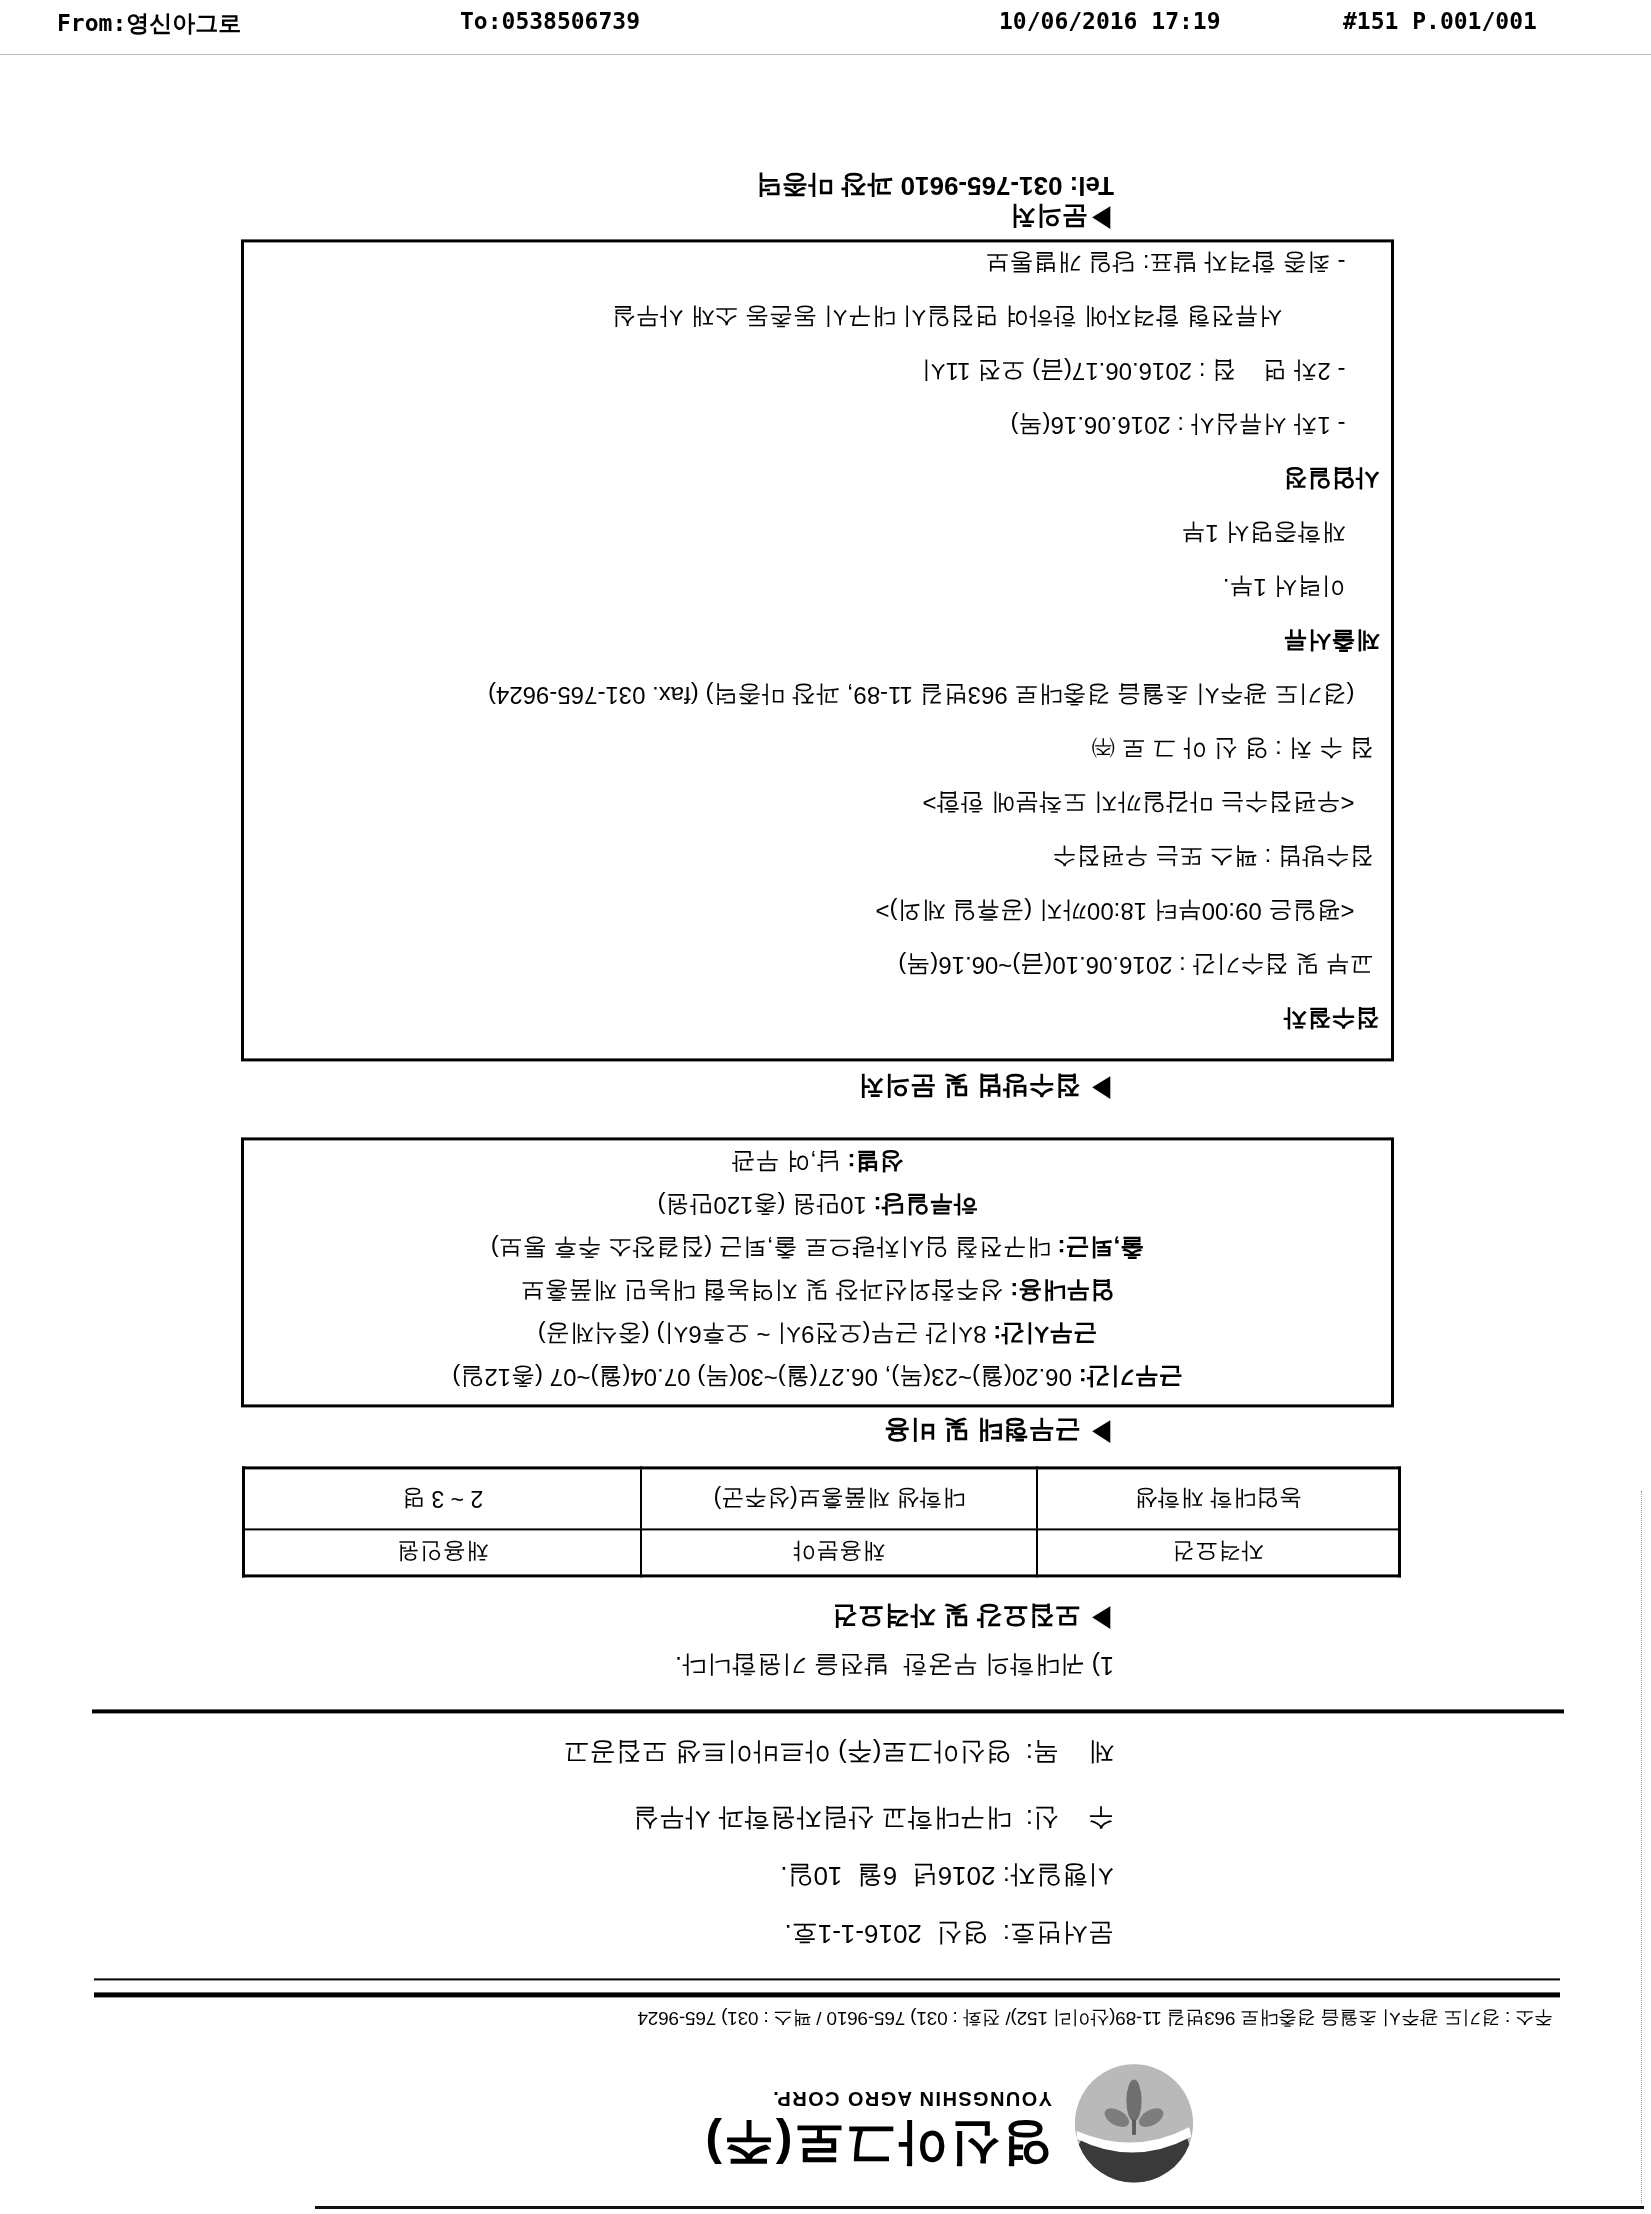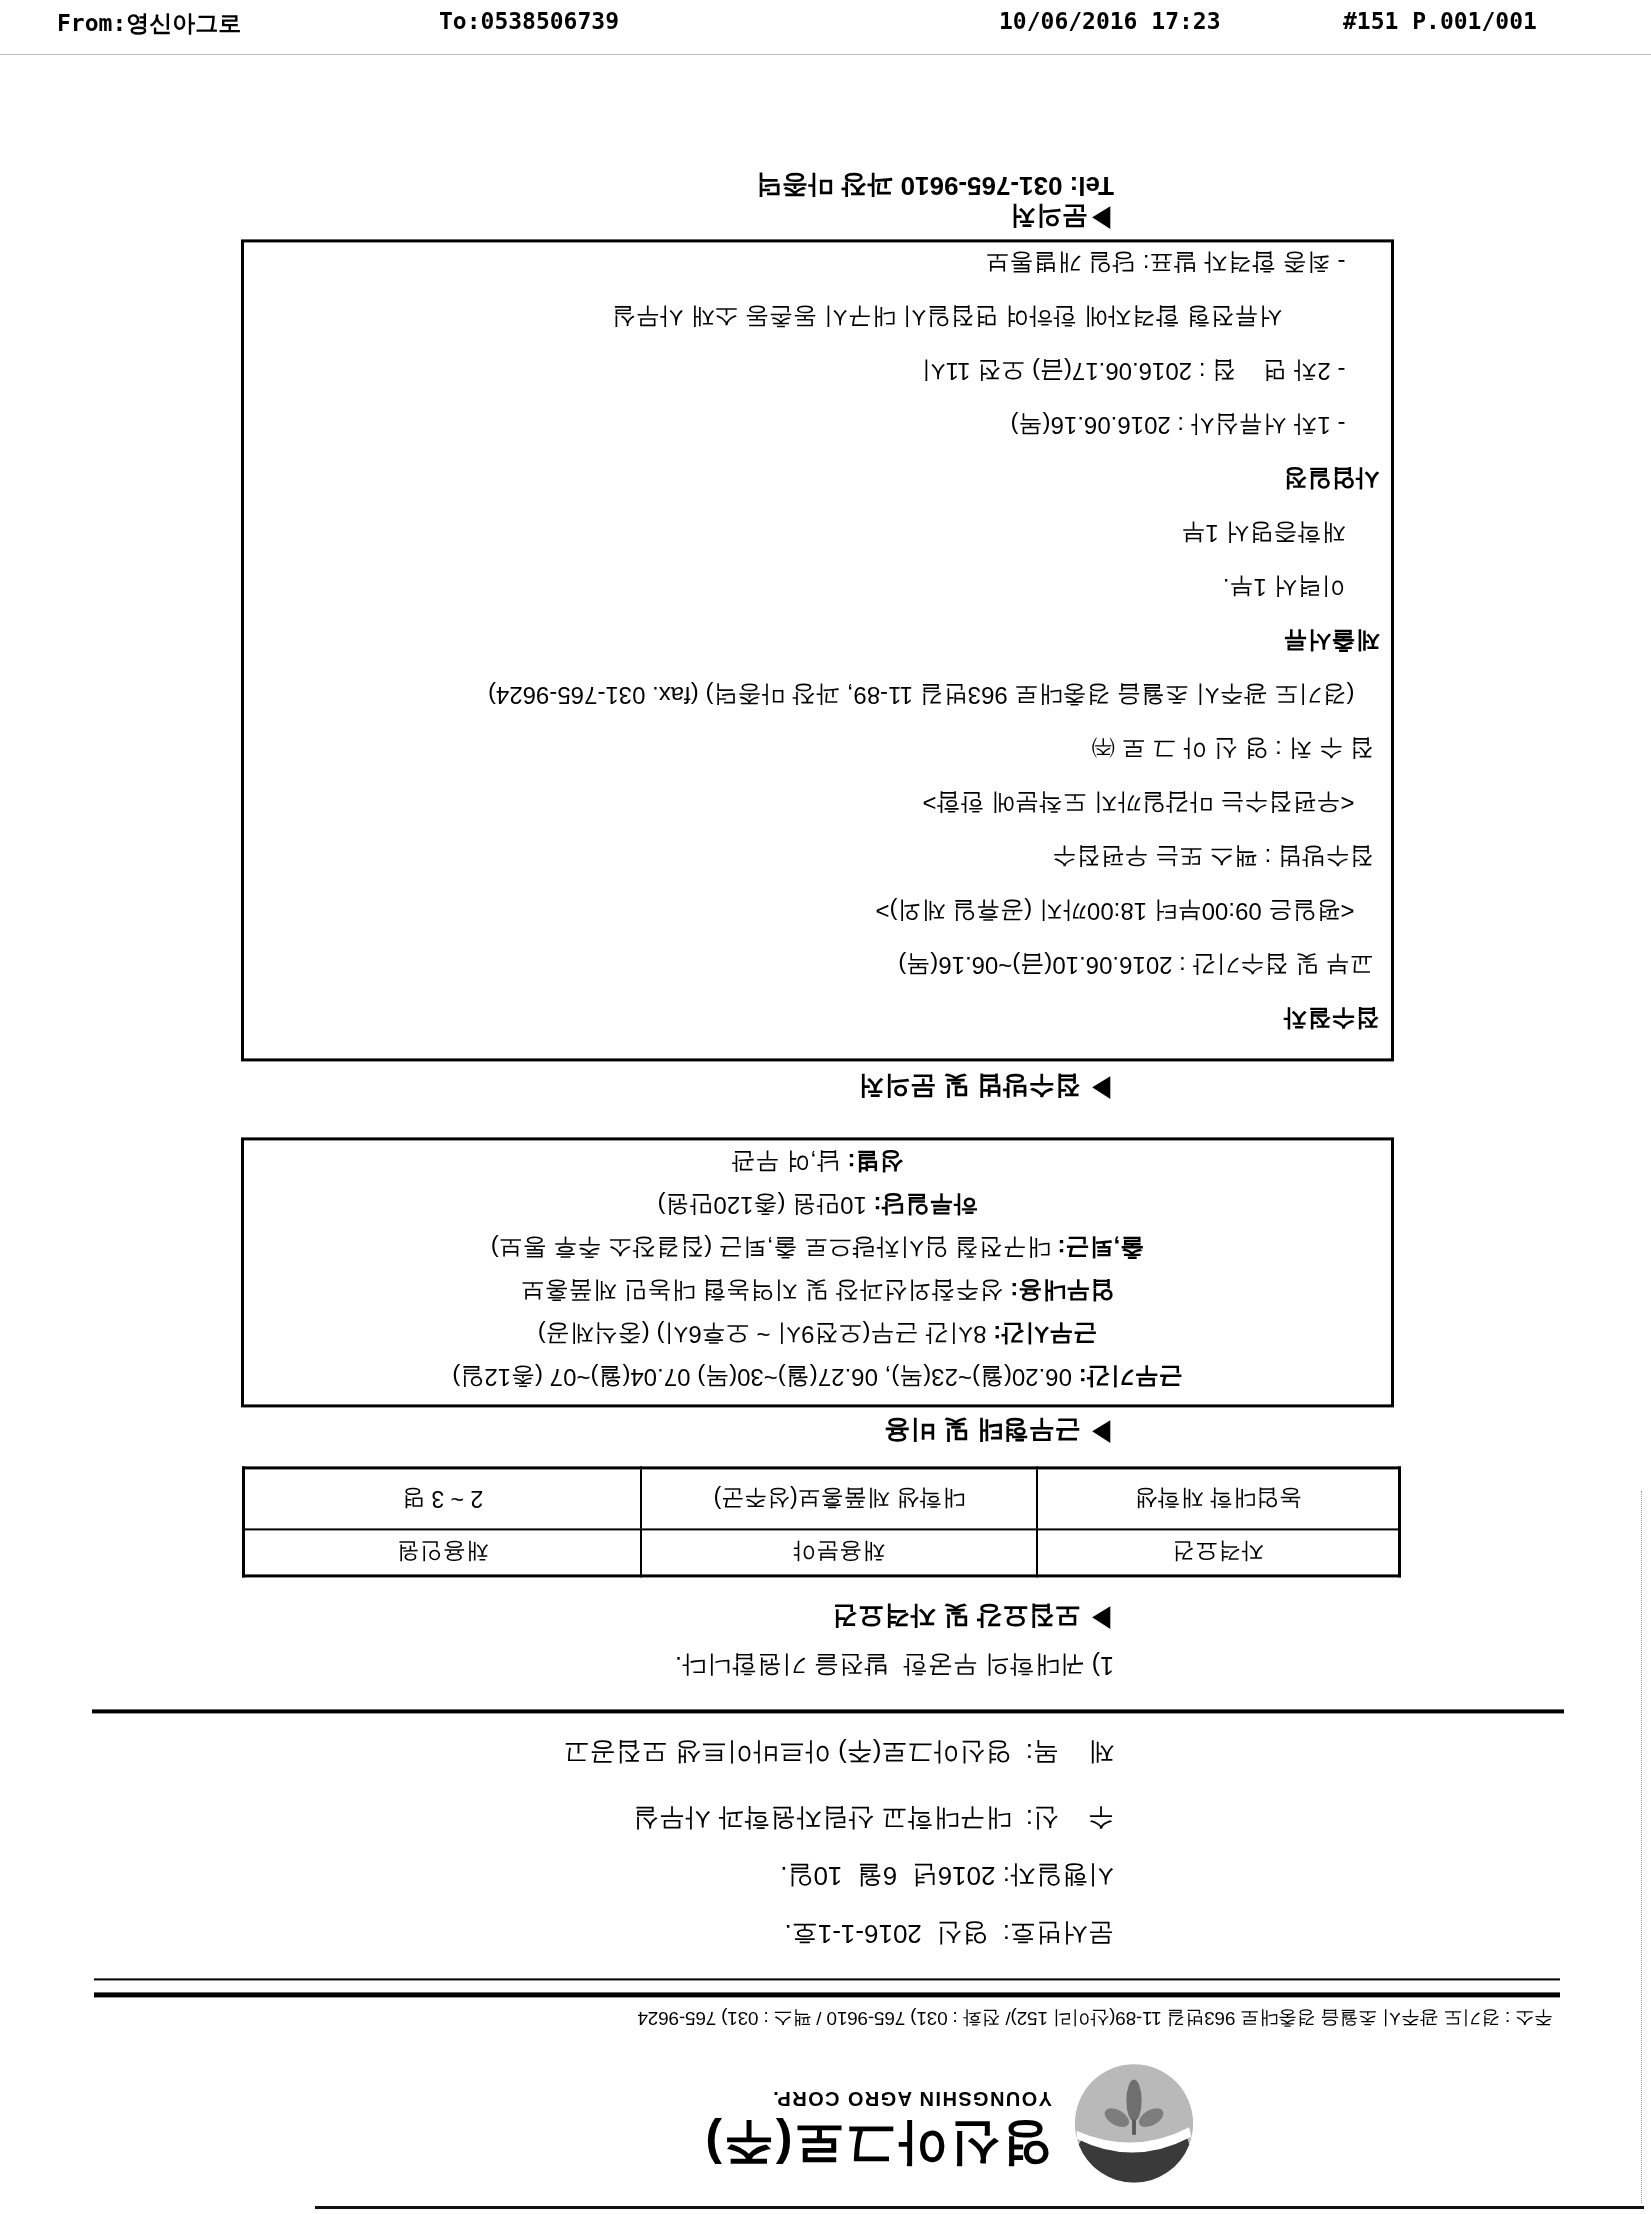--- a/index.html
+++ b/index.html
@@ -2,21 +2,21 @@
 <html><head>
 <meta charset="utf-8">
 <style>
   html,body{margin:0;padding:0;background:#e8e8e8;}
   #page{position:relative;width:1652px;height:2215px;background:#ffffff;overflow:hidden;
         font-family:"Liberation Sans",sans-serif;color:#000;}
   
   .fax-header{position:absolute;top:7.6px;left:0;width:100%;height:38px;
         font-family:"DejaVu Sans Mono",monospace;font-weight:bold;font-size:23px;color:#000;}
   .fax-from{position:absolute;left:57px;top:0;}
-  .fax-to{position:absolute;left:439px;top:0;}
+  .fax-to{position:absolute;left:460px;top:0;}
   .fax-date{position:absolute;left:999px;top:0;}
   .fax-page{position:absolute;left:1314px;top:0;margin-left:29px;}
   .fax-rule{position:absolute;top:54px;left:0;width:100%;height:1px;background:#bbb;}
   
   .edge-dashes{position:absolute;right:9.6px;top:1491px;height:712px;width:0;
         border-right:1.9px dotted #9a9a9a;}
   .bottom-artifact{position:absolute;left:315px;bottom:5.7px;width:1329px;height:2.9px;background:#111;}
   
   .doc{position:absolute;left:0;right:0;top:61px;bottom:9.6px;transform:rotate(180deg);}
   .abs{position:absolute;}
@@ -60,21 +60,21 @@
   .a-deep{margin-left:101px;}
 </style>
 </head>
 <body>
 
 <div id="page">
 
   <div class="fax-header">
     <span class="fax-from">From:영신아그로</span>
     <span class="fax-to">To:0538506739</span>
-    <span class="fax-date">10/06/2016 17:23</span>
+    <span class="fax-date">10/06/2016 17:19</span>
     <span class="fax-page">#151 P.001/001</span>
   </div>
   <div class="fax-rule"></div>
 
   <div class="edge-dashes"></div>
   <div class="bottom-artifact"></div>
 
   <div class="doc">
 
     <div class="abs logo-row">

